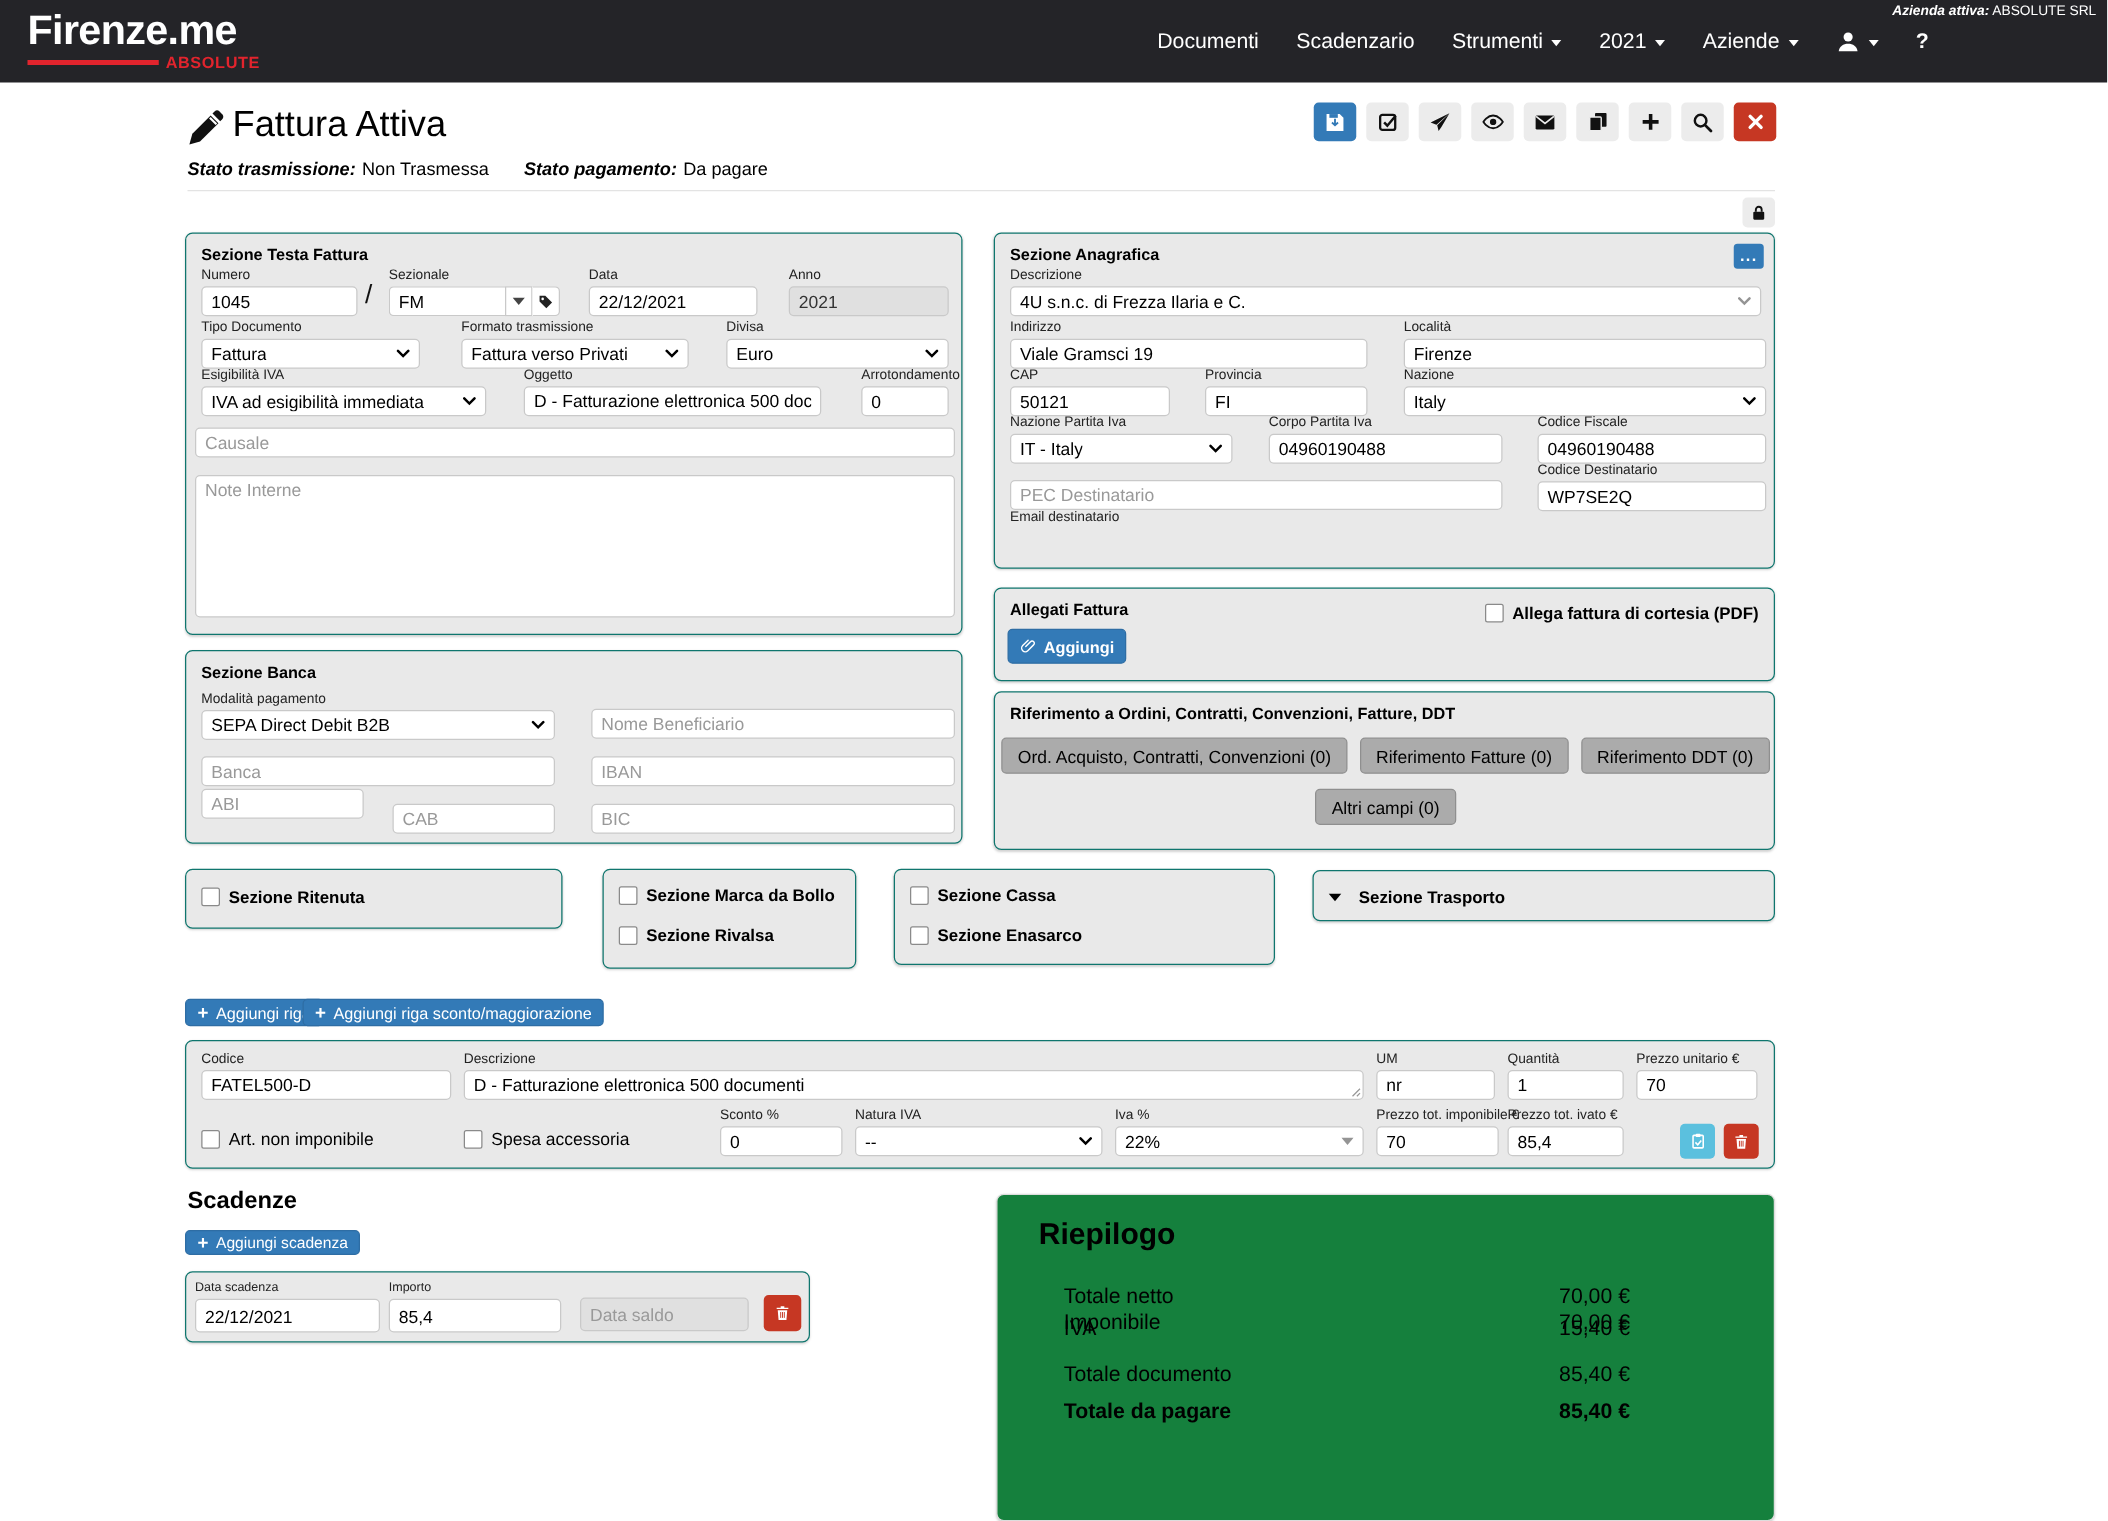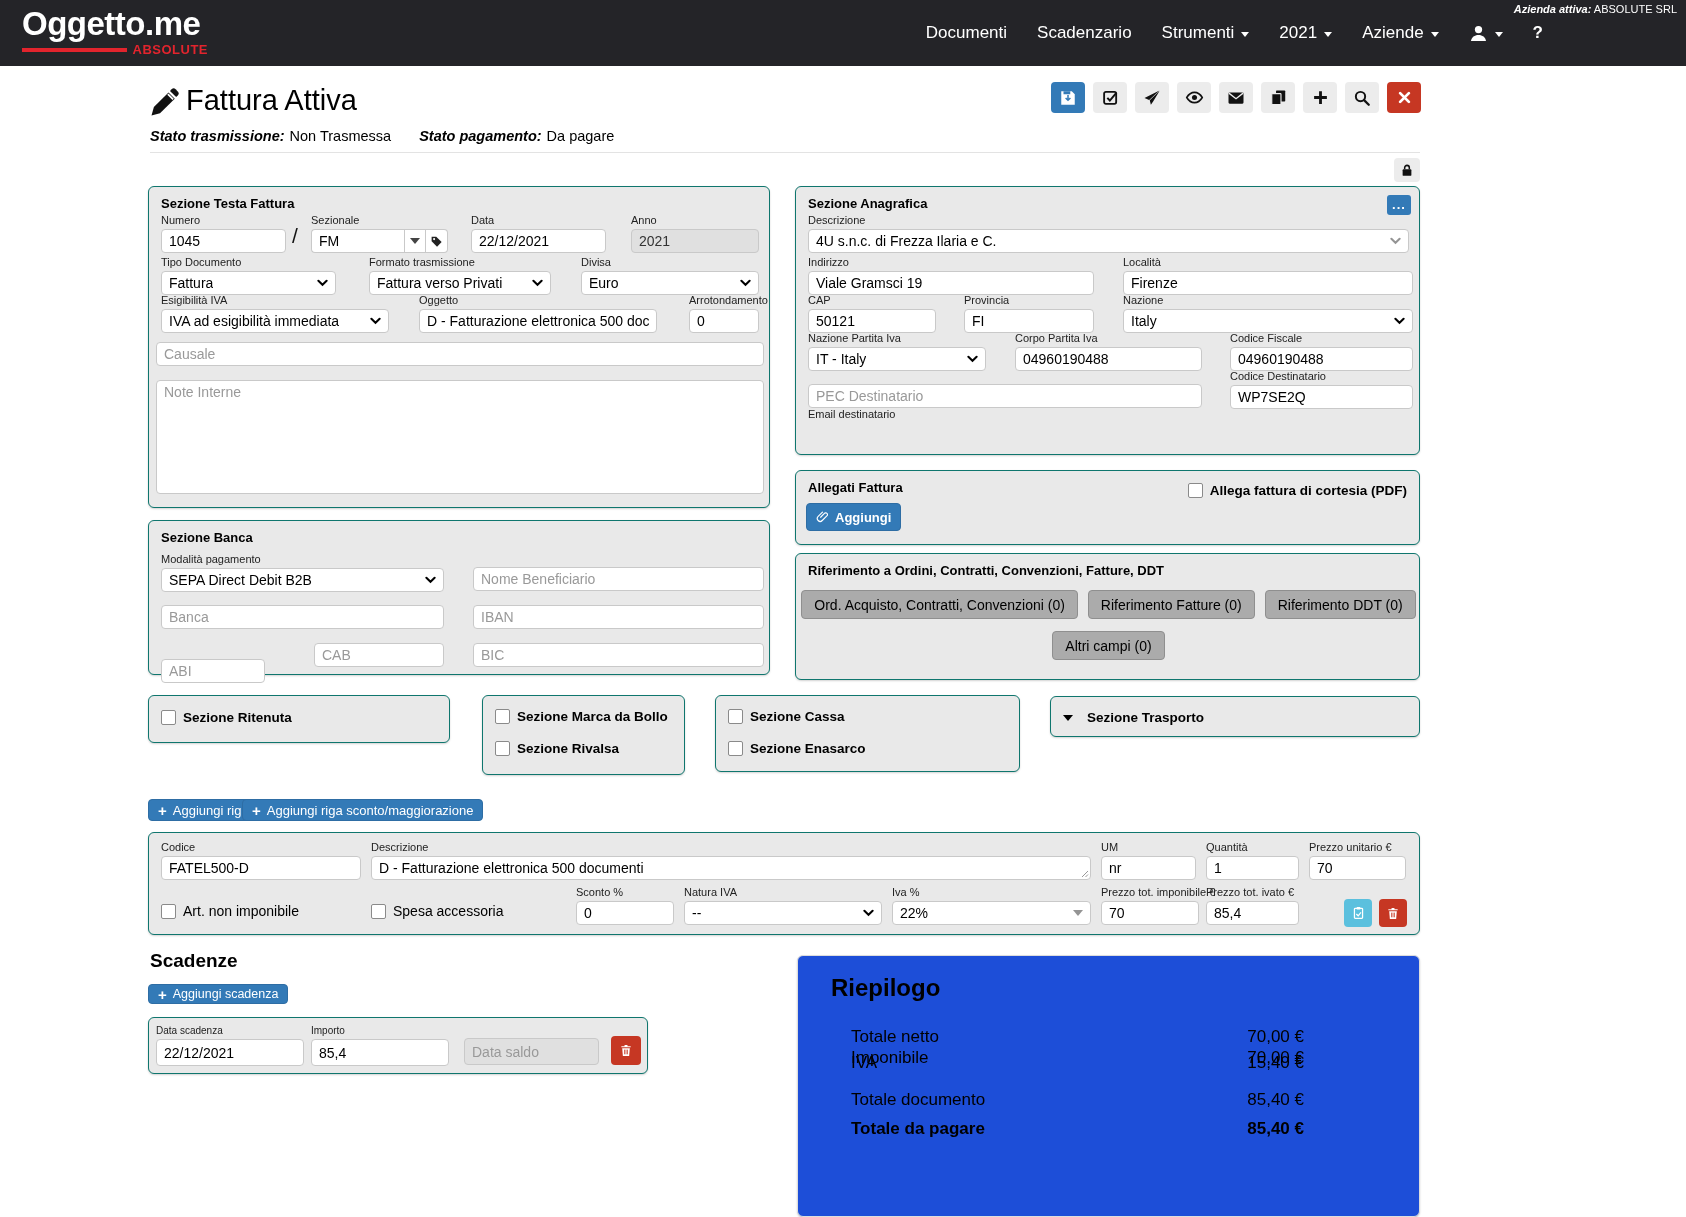--- a/index.html
+++ b/index.html
@@ -30,21 +30,21 @@
         display:inline-flex;align-items:center;justify-content:center;cursor:pointer;padding:0;}
   .tool.primary{background:#337ab7;color:#fff;}
   .tool.danger{background:#c63723;color:#fff;}
   .divider{position:absolute;left:150px;top:152px;width:1270px;height:1px;background:#e3e3e3;}
   .lockbtn{position:absolute;left:1394px;top:158px;width:26px;height:24px;background:#ececec;border-radius:4px;
         display:flex;align-items:center;justify-content:center;}
 
   
   .panel{position:absolute;background:#e9e9e9;border:1px solid #0f766e;border-radius:6px;
          box-shadow:0 1px 2px rgba(0,0,0,.18);box-sizing:border-box;}
-  .panel.white{background:#1d4ed8;border-color:#ddd;}
+  .panel.white{background:#15803d;border-color:#ddd;}
   .ptitle{position:absolute;left:12px;top:9px;font-size:13px;font-weight:bold;white-space:nowrap;}
   .fg{position:absolute;}
   .flabel{font-size:11px;line-height:11px;color:#222;margin-bottom:3px;white-space:nowrap;}
   .inp{box-sizing:border-box;display:block;width:100%;height:24px;border:1px solid #c9c9c9;border-radius:4px;
        background:#fff;font:14px "Liberation Sans",sans-serif;padding:0 7px;color:#000;}
   .inp::placeholder{color:#999;}
   .inp.dis{background:#e0e0e0;color:#333;}
   textarea.inp{resize:none;padding-top:3px;}
   .sel{box-sizing:border-box;display:flex;align-items:center;justify-content:space-between;gap:6px;height:24px;
        border:1px solid #c9c9c9;border-radius:4px;background:#fff;font-size:14px;padding:0 7px;cursor:default;}
@@ -83,21 +83,21 @@
 <body>
 
 <div class="stage">
 
   <div class="hdr">
     <div class="active-co">
       <b>Azienda attiva:</b>
       <span>ABSOLUTE SRL</span>
     </div>
     <div class="logo">
-      <div class="t">Oggetto.me</div>
+      <div class="t">Firenze.me</div>
       <div class="sub">
         <div class="bar"></div>
         <div class="a">ABSOLUTE</div>
       </div>
     </div>
     <div class="nav">
       <div class="it">
           <span>Documenti</span>
         </div>
       <div class="it">
@@ -403,21 +403,21 @@
     </div>
     <div class="fg" style="left:324px;top:46px;width:291px;">
       <input class="inp" placeholder="Nome Beneficiario" style="">
     </div>
     <div class="fg" style="left:12px;top:84px;width:283px;">
       <input class="inp" placeholder="Banca" style="">
     </div>
     <div class="fg" style="left:324px;top:84px;width:291px;">
       <input class="inp" placeholder="IBAN" style="">
     </div>
-    <div class="fg" style="left:12px;top:138px;width:104px;">
+    <div class="fg" style="left:12px;top:110px;width:130px;">
       <input class="inp" placeholder="ABI" style="">
     </div>
     <div class="fg" style="left:165px;top:122px;width:130px;">
       <input class="inp" placeholder="CAB" style="">
     </div>
     <div class="fg" style="left:324px;top:122px;width:291px;">
       <input class="inp" placeholder="BIC" style="">
     </div>
   </div>
 

